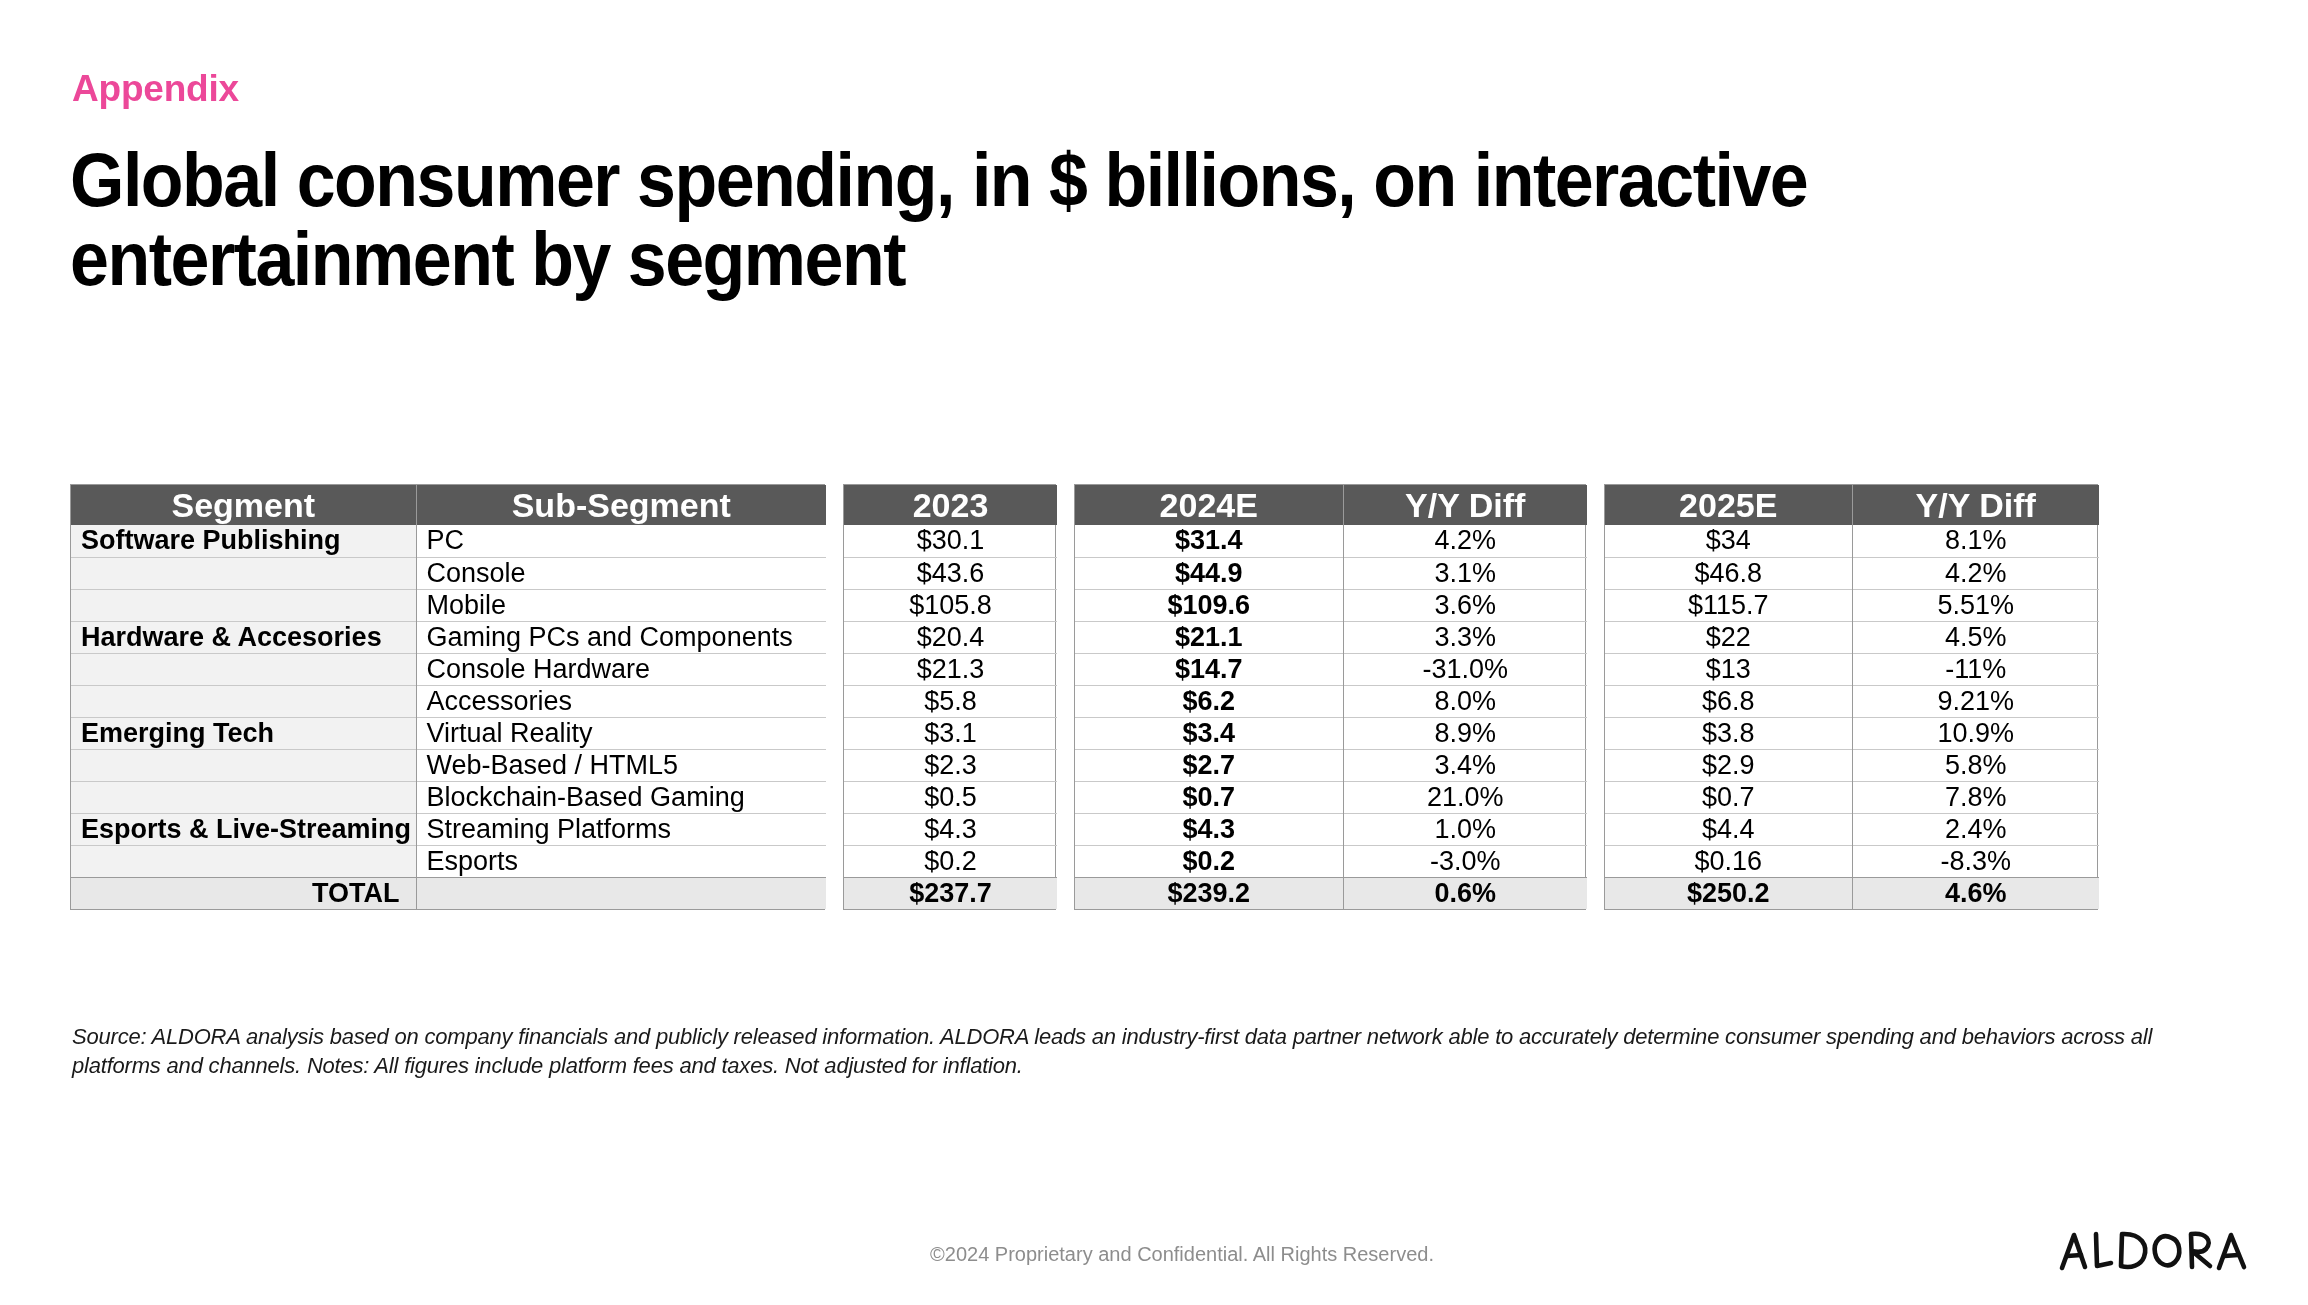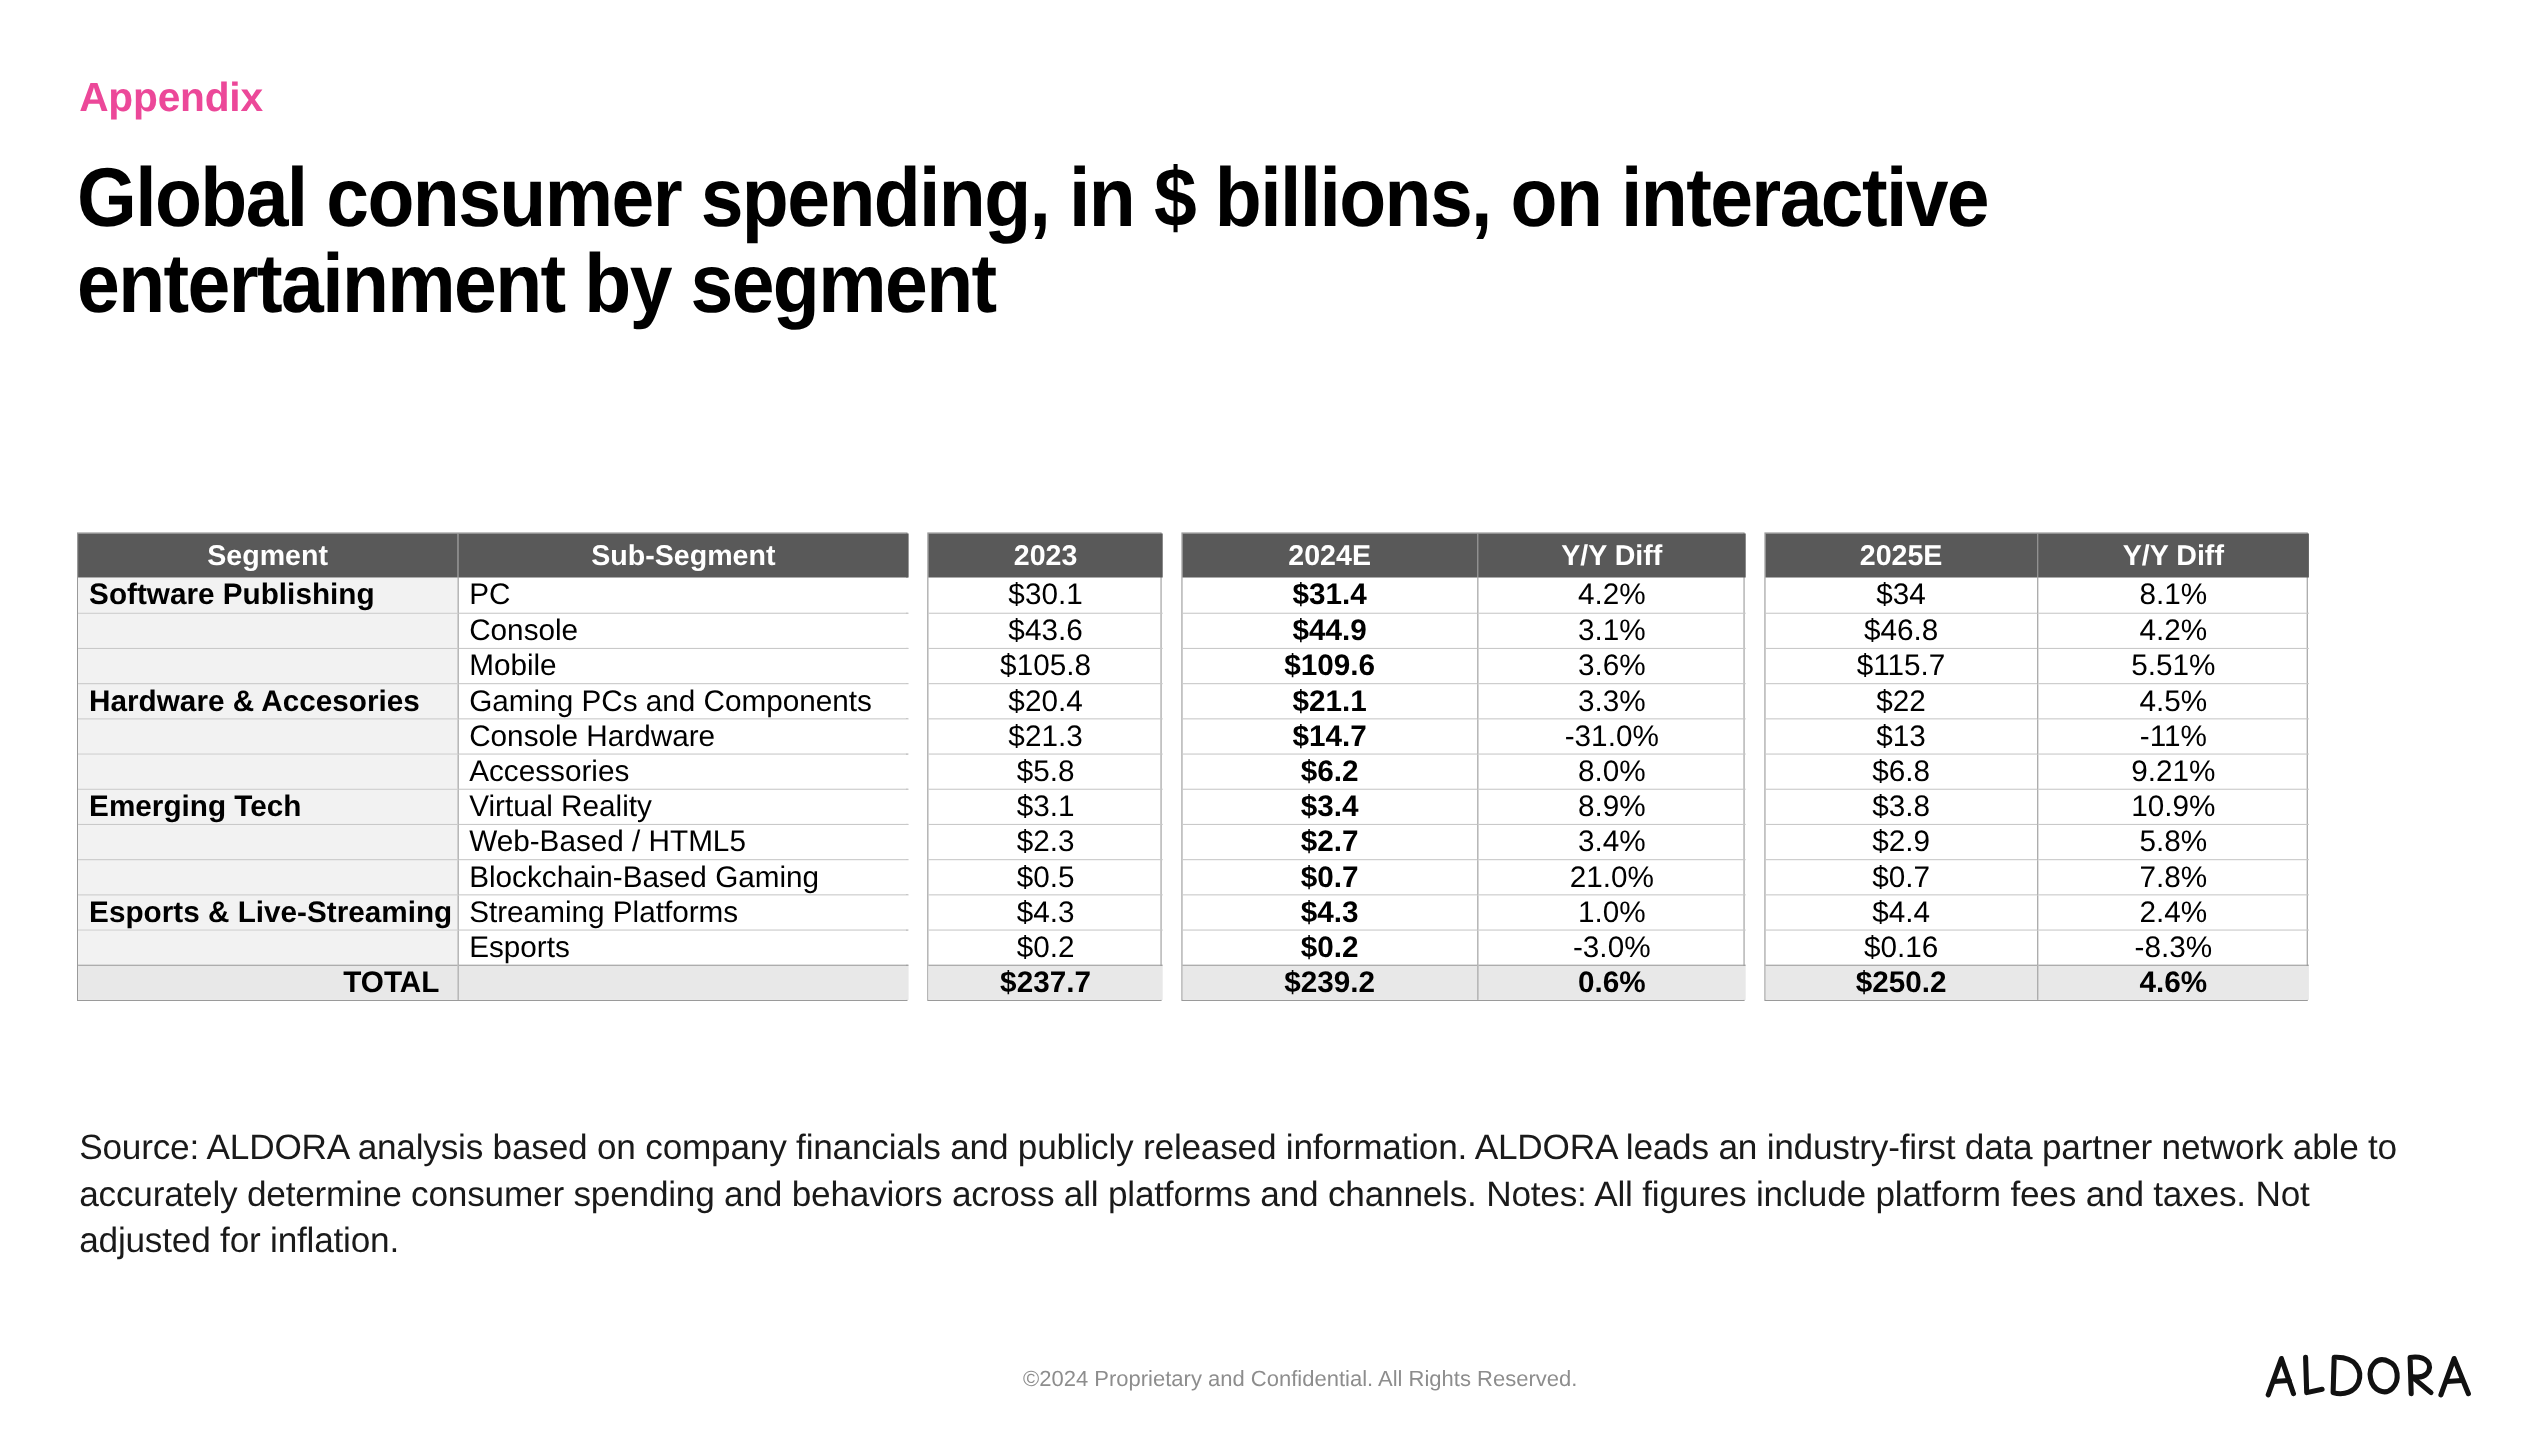--- a/index.html
+++ b/index.html
@@ -59,21 +59,21 @@
   .gap { width: 18px; flex: 0 0 18px; }
 
   table.grid {
     border-collapse: collapse;
     width: 100%;
     table-layout: fixed;
   }
   table.grid th {
     background: #595959;
     color: #ffffff;
-    font-size: 26px;
+    font-size: 34px;
     font-weight: bold;
     height: 40px;
     padding: 0 4px;
     text-align: center;
     border-right: 1px solid #9a9a9a;
     letter-spacing: 0px;
     box-sizing: border-box;
   }
   table.grid th:last-child { border-right: none; }
 
@@ -122,24 +122,25 @@
   tr.total-row td.col-sub {
     background: #e8e8e8;
   }
 
   
   #source-note {
     position: absolute;
     left: 72px;
     top: 1022px;
     width: 2140px;
-    font-size: 32px;
+    font-size: 22px;
     line-height: 1.32;
     color: #1a1a1a;
     letter-spacing: -0.2px;
+    font-style: italic;
   }
 
   
   #footer-copy {
     position: absolute;
     left: 0;
     top: 1243px;
     width: 2308px;
     text-align: center;
     font-size: 20px;

